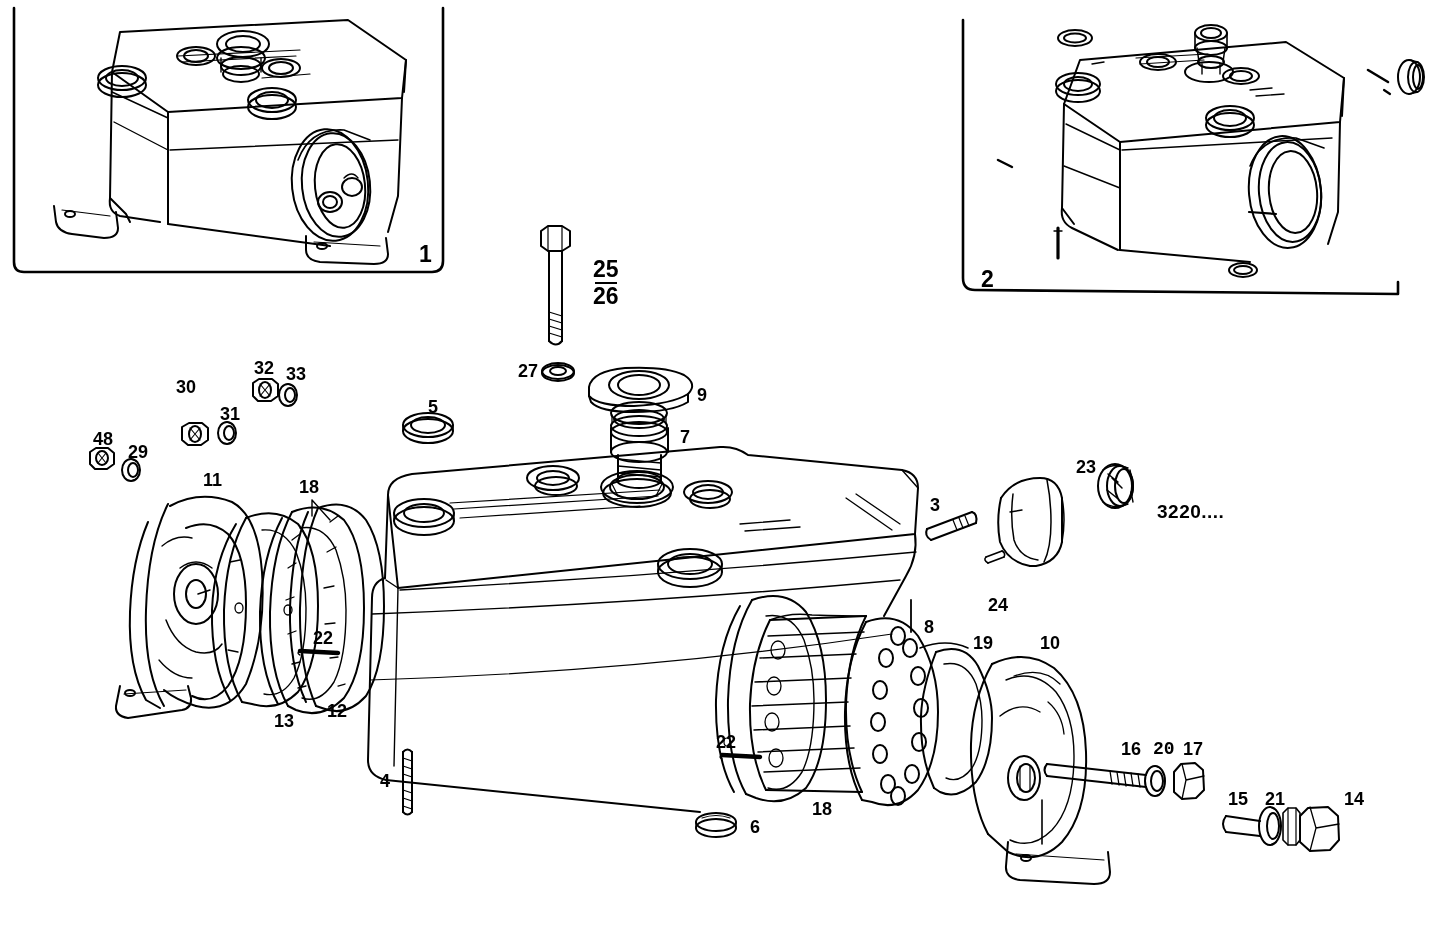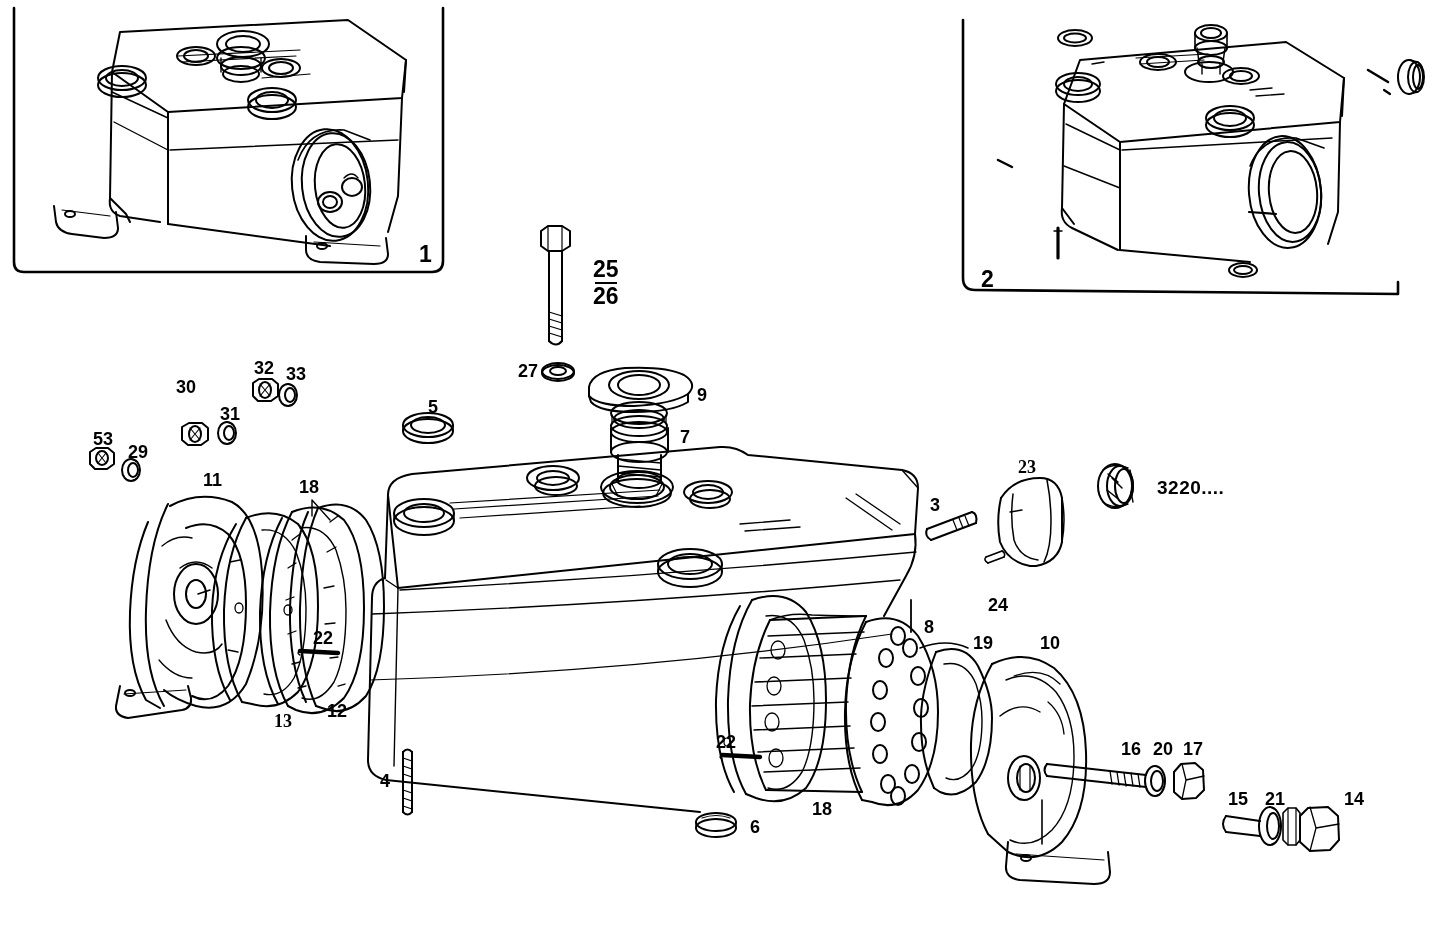--- a/index.html
+++ b/index.html
@@ -488,43 +488,43 @@
 <div class="lbl mid" style="left:930px;top:496px;">3</div>
 <div class="lbl mid" style="left:380px;top:772px;">4</div>
 <div class="lbl mid" style="left:428px;top:398px;">5</div>
 <div class="lbl mid" style="left:750px;top:818px;">6</div>
 <div class="lbl mid" style="left:680px;top:428px;">7</div>
 <div class="lbl mid" style="left:924px;top:618px;">8</div>
 <div class="lbl mid" style="left:697px;top:386px;">9</div>
 <div class="lbl mid" style="left:1012px;top:634px;margin-left:28px;">10</div>
 <div class="lbl mid" style="left:203px;top:471px;">11</div>
 <div class="lbl mid" style="left:327px;top:702px;">12</div>
-<div class="lbl mid" style="left:274px;top:712px;font-family:Liberation Serif, serif;">13</div>
+<div class="lbl mid" style="left:274px;top:712px;">13</div>
 <div class="lbl mid" style="left:1300px;top:790px;margin-left:44px;">14</div>
 <div class="lbl mid" style="left:1228px;top:790px;">15</div>
 <div class="lbl mid" style="left:1121px;top:740px;">16</div>
 <div class="lbl mid" style="left:1183px;top:740px;">17</div>
 <div class="lbl mid" style="left:299px;top:478px;">18</div>
 <div class="lbl mid" style="left:812px;top:800px;">18</div>
 <div class="lbl mid" style="left:973px;top:634px;">19</div>
-<div class="lbl mid" style="left:1153px;top:740px;">20</div>
+<div class="lbl mid" style="left:1153px;top:740px;font-family:Liberation Mono, monospace;">20</div>
 <div class="lbl mid" style="left:1265px;top:790px;">21</div>
 <div class="lbl mid" style="left:313px;top:629px;">22</div>
 <div class="lbl mid" style="left:716px;top:733px;">22</div>
-<div class="lbl mid" style="left:1018px;top:458px;font-family:Liberation Serif, serif;">23</div>
+<div class="lbl mid" style="left:1076px;top:458px;">23</div>
 <div class="lbl mid" style="left:988px;top:564px;margin-top:32px;">24</div>
 <div class="lbl mid" style="left:518px;top:362px;">27</div>
-<div class="lbl mid" style="left:93px;top:430px;">53</div>
+<div class="lbl mid" style="left:93px;top:430px;">48</div>
 <div class="lbl mid" style="left:128px;top:443px;">29</div>
 <div class="lbl mid" style="left:176px;top:378px;">30</div>
 <div class="lbl mid" style="left:220px;top:405px;">31</div>
 <div class="lbl mid" style="left:254px;top:359px;">32</div>
 <div class="lbl mid" style="left:286px;top:365px;">33</div>
 
 <div class="frac" style="left:584px;top:258px;margin-left:9px;">
   <span>25</span>
   <span class="bar"></span>
   <span>26</span>
 </div>
 
-<div class="lbl pn" style="left:1157px;top:478px;">3220....</div>
+<div class="lbl pn" style="left:1157px;top:502px;">3220....</div>
 
 </div>
 
 </body></html>

